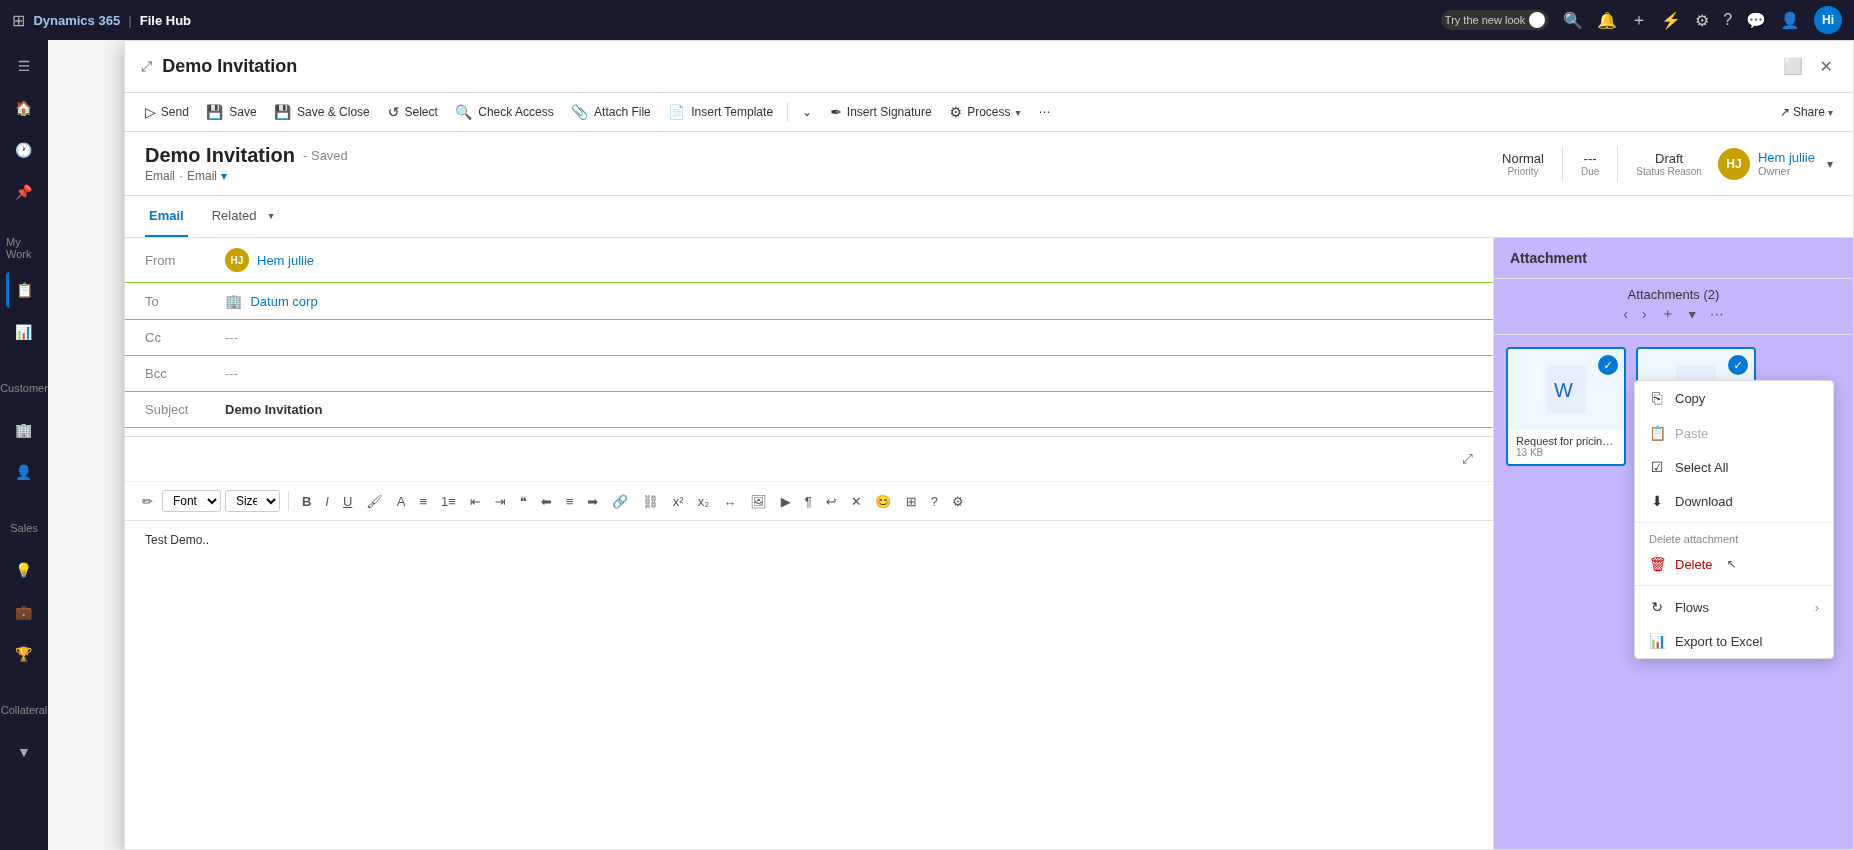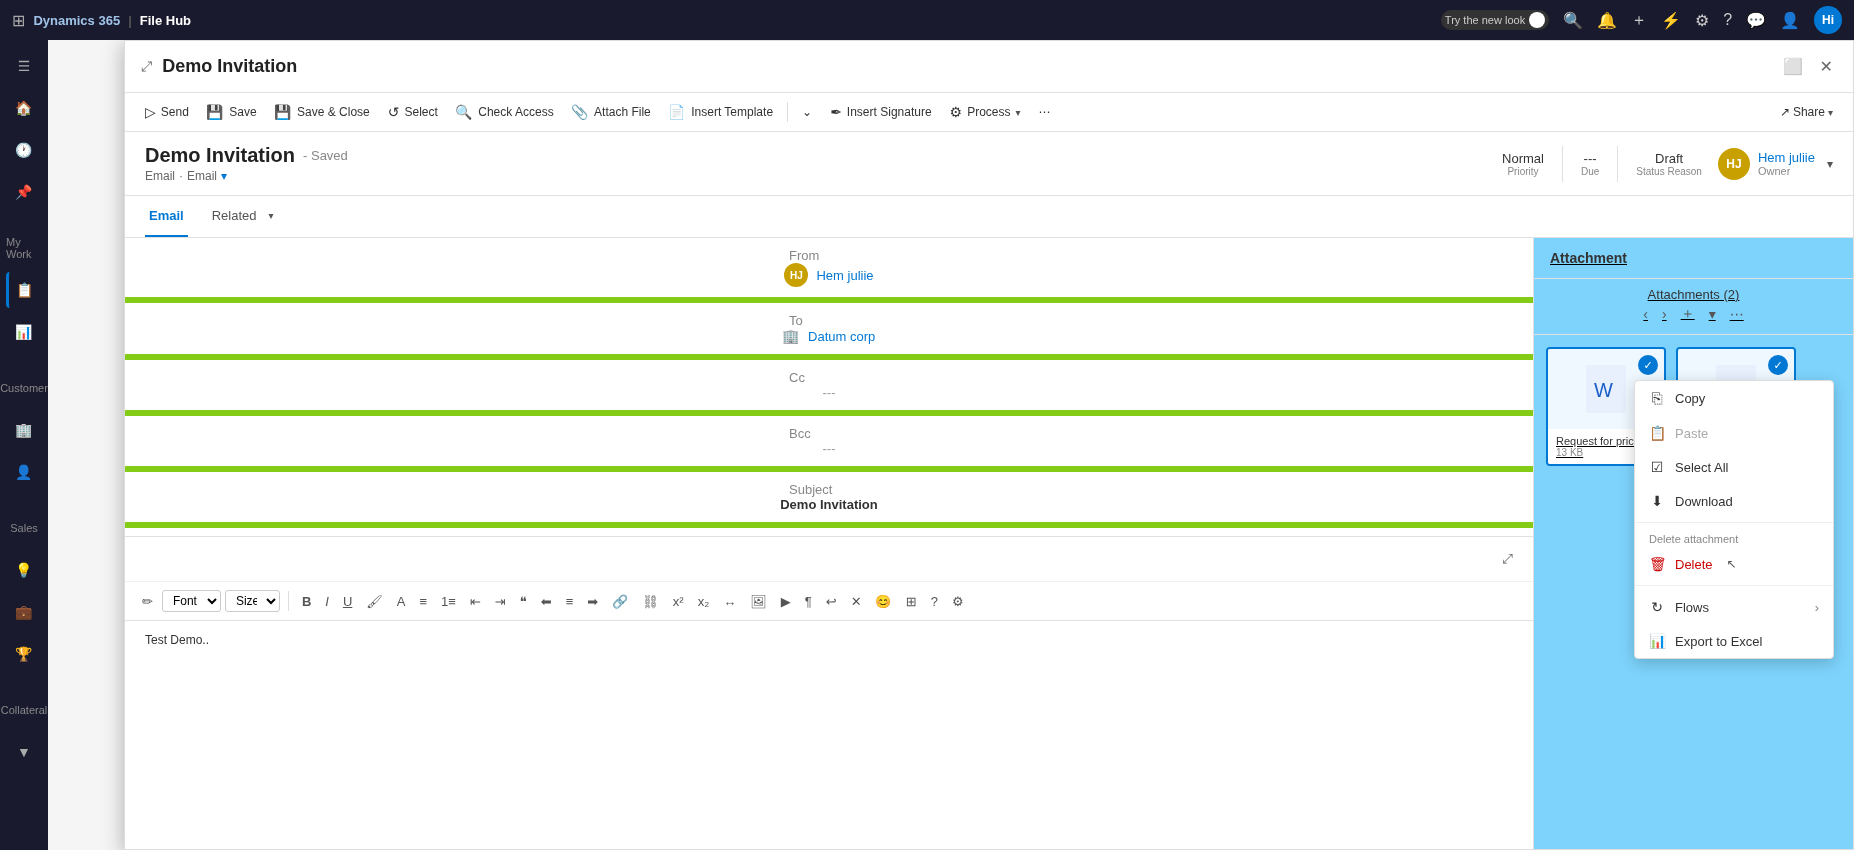--- a/index.html
+++ b/index.html
@@ -72,33 +72,33 @@
     
     .tabs { display: flex; align-items: center; padding: 0 20px; background: white; border-bottom: 1px solid #e0e0e0; }
     .tab { padding: 12px 4px; margin-right: 20px; font-size: 13px; color: #555; cursor: pointer; border-bottom: 2px solid transparent; }
     .tab.active { color: #0078d4; border-bottom: 2px solid #0078d4; font-weight: 600; }
     .tab-dropdown { display: flex; align-items: center; gap: 12px; }
 
     
     .email-form { flex: 1; overflow: auto; display: flex; gap: 0; }
     .email-left { flex: 1; }
     .email-fields { background: white; padding: 0; }
-    .email-field-row { display: flex; align-items: center; padding: 10px 20px; border-bottom: 6px solid #84cc16; flex-direction: column; }
+    .email-field-row { display: flex; align-items: center; padding: 10px 20px; border-bottom: 1px solid #84cc16; }
     .field-label { width: 80px; color: #888; font-size: 13px; flex-shrink: 0; }
     .field-value { flex: 1; color: #333; font-size: 13px; display: flex; align-items: center; gap: 8px; }
     .field-link { color: #0078d4; cursor: pointer; text-decoration: none; }
     .field-empty { color: #999; }
     .body-toolbar { padding: 8px 12px; border-bottom: 1px solid #e0e0e0; display: flex; align-items: center; gap: 4px; flex-wrap: wrap; }
     .body-btn { background: none; border: none; cursor: pointer; padding: 3px 5px; color: #555; font-size: 13px; border-radius: 2px; }
     .font-select { border: 1px solid #ccc; padding: 2px 6px; font-size: 12px; border-radius: 3px; background: white; }
     .body-content { padding: 12px 20px; min-height: 80px; font-size: 12px; color: #333; }
     .expand-btn { float: right; background: none; border: none; cursor: pointer; color: #666; padding: 8px; }
 
     
-    .attachment-panel { width: 320px; background: #7dd3fc; border-left: 1px solid #e0e0e0; flex-shrink: 0; overflow: hidden; text-decoration: underline; }
+    .attachment-panel { width: 360px; background: #c4b5fd; border-left: 1px solid #e0e0e0; flex-shrink: 0; overflow: hidden; }
     .attachment-header { padding: 12px 16px; border-bottom: 1px solid #e0e0e0; font-size: 14px; font-weight: 600; color: #333; }
     .attachment-list-header { display: flex; align-items: center; padding: 8px 12px; border-bottom: 1px solid #e0e0e0; flex-direction: column; }
     .attachment-count { font-size: 13px; color: #333; flex: 1; }
     .attachment-nav { display: flex; gap: 4px; align-items: center; }
     .att-nav-btn { background: none; border: none; cursor: pointer; color: #555; padding: 3px 5px; font-size: 14px; }
     .attachment-grid { display: flex; gap: 10px; padding: 12px; }
     .attachment-item { width: 120px; border: 2px solid #0078d4; border-radius: 4px; overflow: hidden; position: relative; cursor: pointer; }
     .attachment-item .check { position: absolute; top: 6px; right: 6px; width: 20px; height: 20px; background: #0078d4; border-radius: 50%; display: flex; align-items: center; justify-content: center; color: white; font-size: 11px; }
     .attachment-thumb { height: 80px; background: #f0f8ff; display: flex; align-items: center; justify-content: center; font-size: 32px; }
     .attachment-info { padding: 6px 8px; background: white; }

